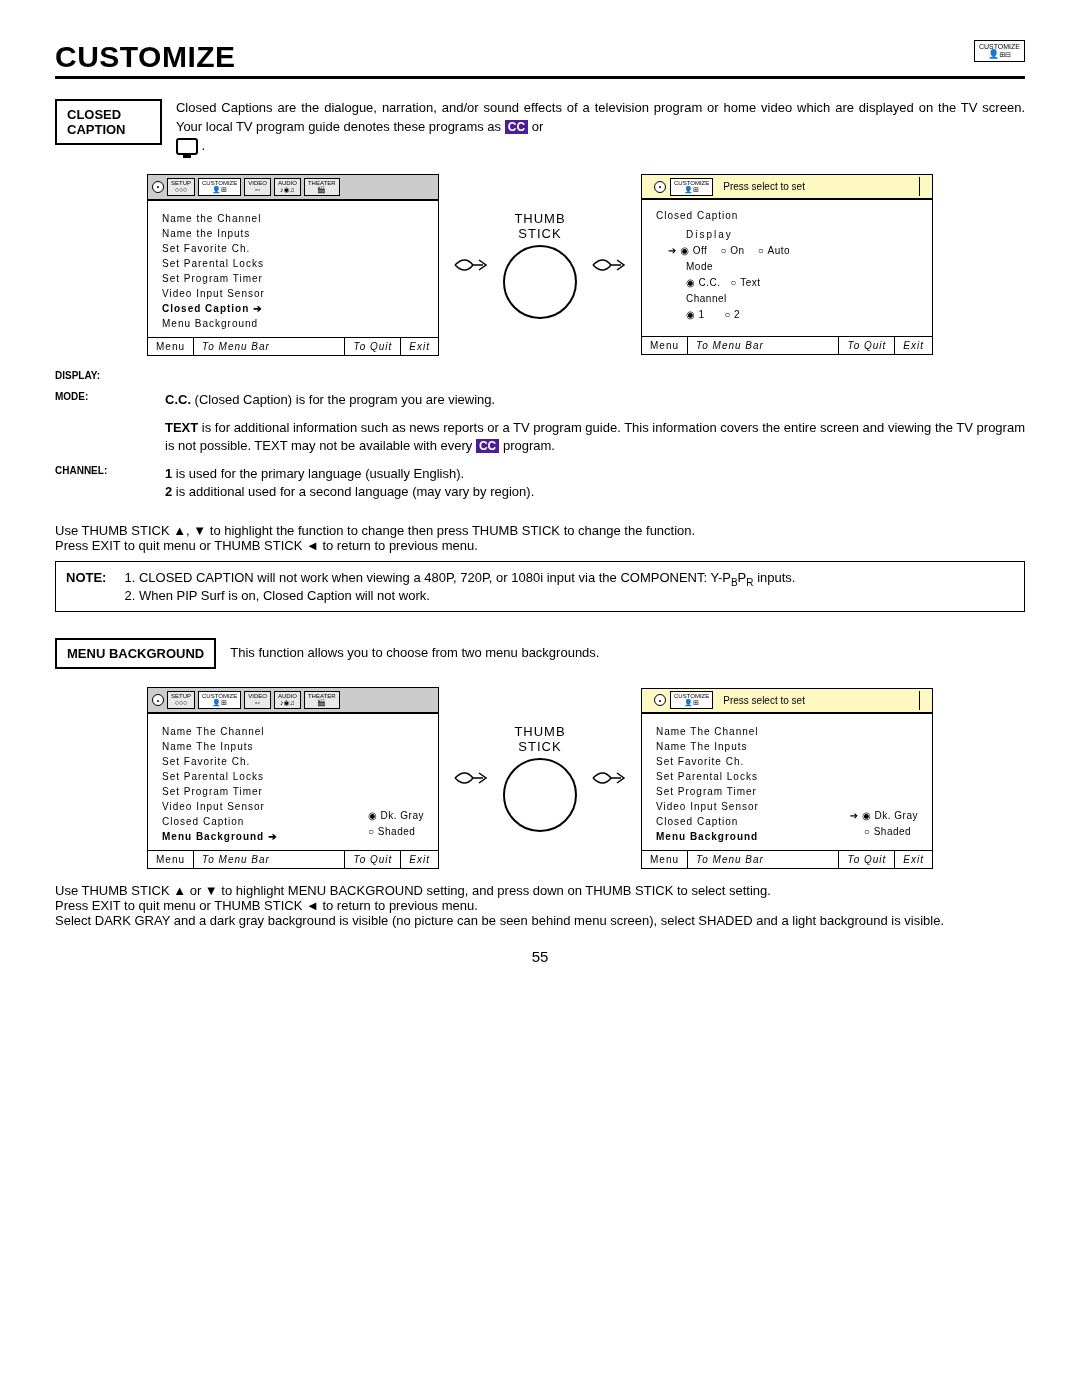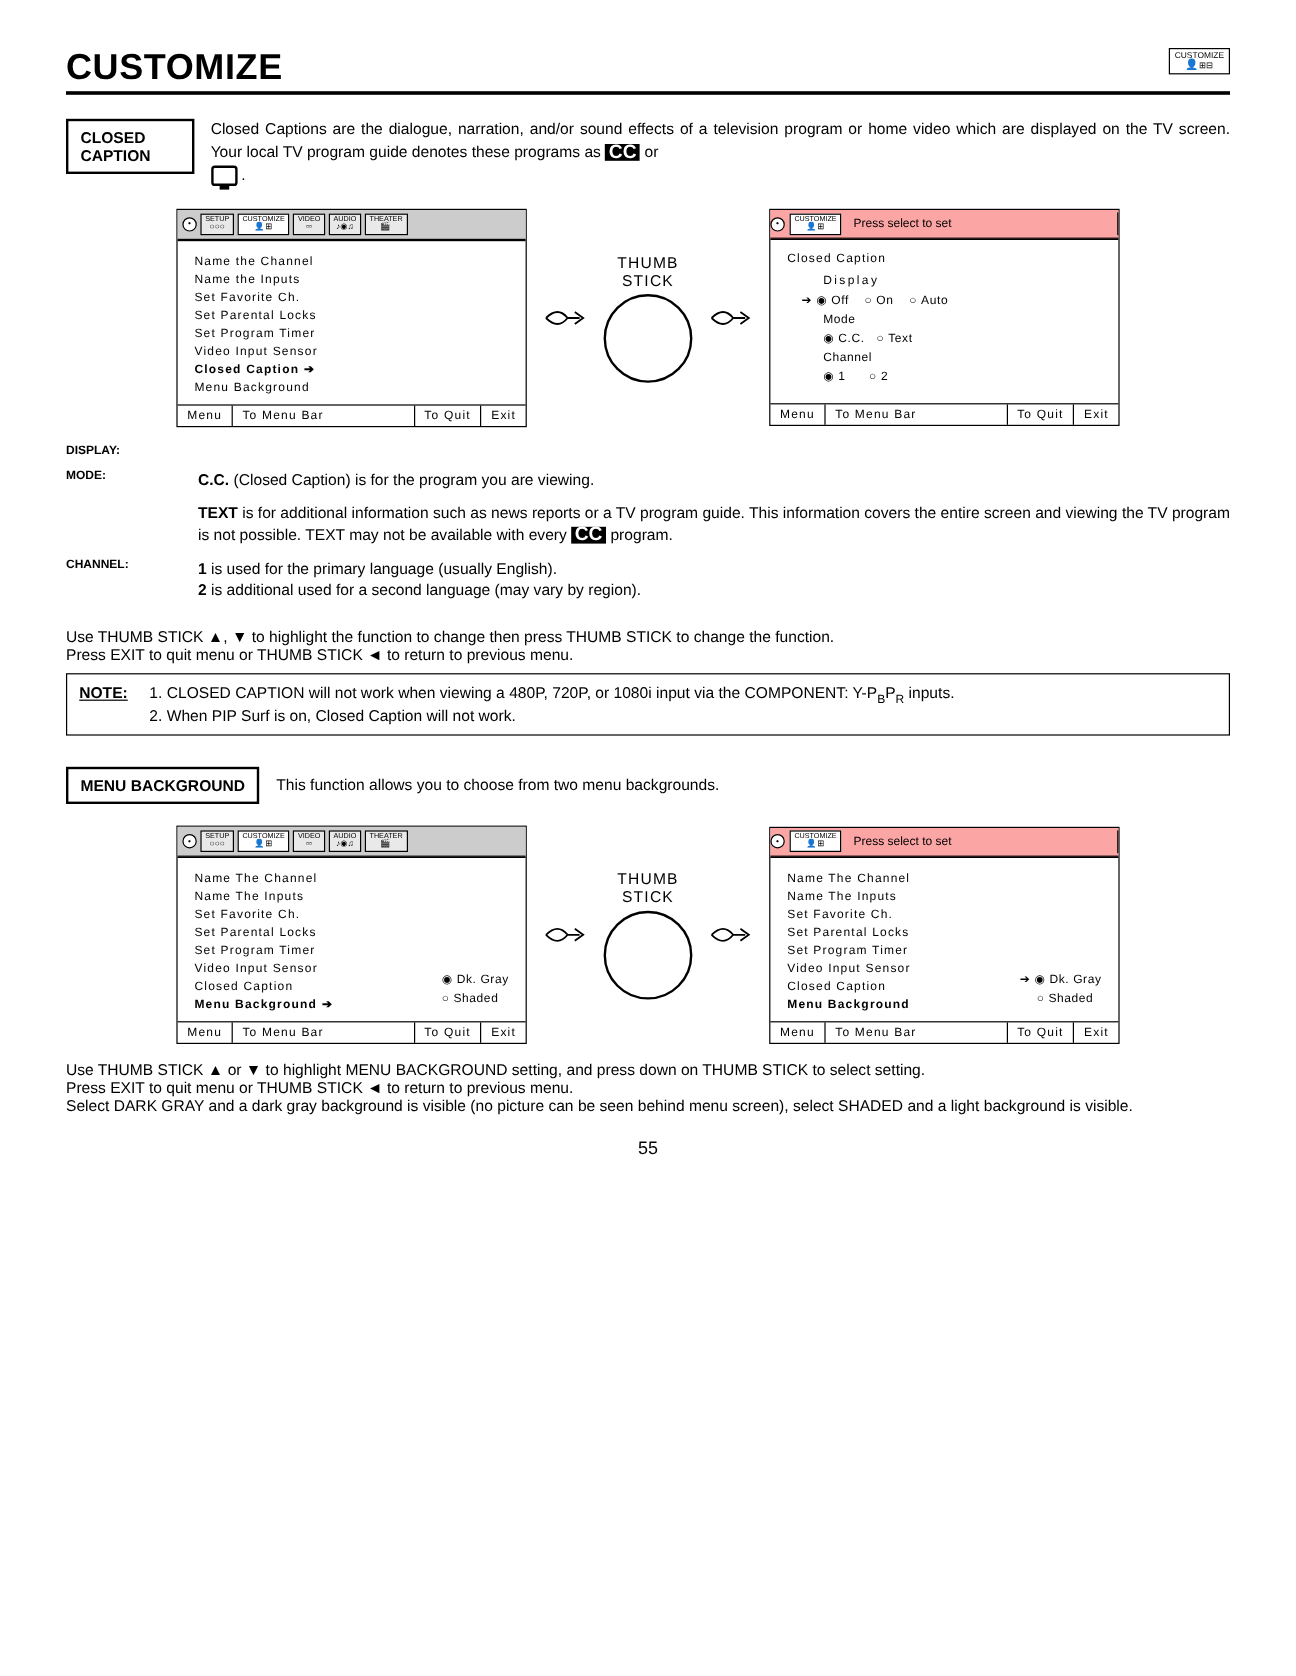--- a/index.html
+++ b/index.html
@@ -45,24 +45,24 @@
     display: flex;
     align-items: flex-start;
     gap: 14px;
   }
   .text-block {
     text-align: justify;
     line-height: 1.45;
   }
   .cc-badge {
     display: inline-flex;
-    background: #000000;
+    background: #4c1d95;
     color: #fff;
     font-weight: bold;
-    font-size: 16px;
+    font-size: 12px;
     padding: 1px 3px;
     align-items: center;
     justify-content: center;
     height: 12px;
     vertical-align: middle;
   }
   .screen-icon {
     display: inline-block;
     width: 18px;
     height: 13px;
@@ -144,21 +144,21 @@
   .radio-f::before { content:'◉ '; }
   .panel-footer {
     border-top: 1px solid #000;
     display: flex;
     font-size: 10px;
     letter-spacing: 1px;
   }
   .panel-footer span {
     padding: 3px 8px;
   }
-  .pf-sep { border-left: 1px solid #000; }
+  .pf-sep { border-left: 1px solid #000; font-style: italic; }
   .flex1 { flex:1; }
   .thumb-block {
     text-align: center;
     font-size: 13px;
     letter-spacing: 1px;
   }
   .thumb-circle {
     width: 70px; height: 70px; border: 2px solid #000; border-radius: 50%;
     margin: 4px auto 0;
     position: relative;
@@ -182,31 +182,31 @@
   }
   .def-body strong { font-weight: bold; }
   .note-box {
     border: 1.5px solid #000;
     padding: 8px 10px;
     display: flex;
     gap: 18px;
     margin-top: 8px;
     font-size: 13px;
   }
-  .note-label { font-weight: bold; text-decoration: underline; }
+  .note-label { font-weight: bold; }
   .sub { font-size: 10px; vertical-align: sub; }
   .page-num { text-align: center; margin-top: 20px; font-size: 15px;}
   .press-select{
     font-size:10px;
     padding: 4px 6px;
     border-right:1px solid #000;
     flex:1;
   }
   .panel-tabs-small {
-    display:flex; border-bottom:1px solid #000; align-items:center; background:#fca5a5; padding:2px 0; gap:4px;
+    display:flex; border-bottom:1px solid #000; align-items:center; background:#fef9c3; padding:2px 12px; gap:4px;
   }
 </style>
 </head>
 <body>
 
 <div class="page-header">
   <div class="page-title">CUSTOMIZE</div>
   <div class="header-icon">
     <div>CUSTOMIZE</div>
     <div class="row2"><span>👤</span><span style="font-size:7px;">⊞⊟</span></div>

